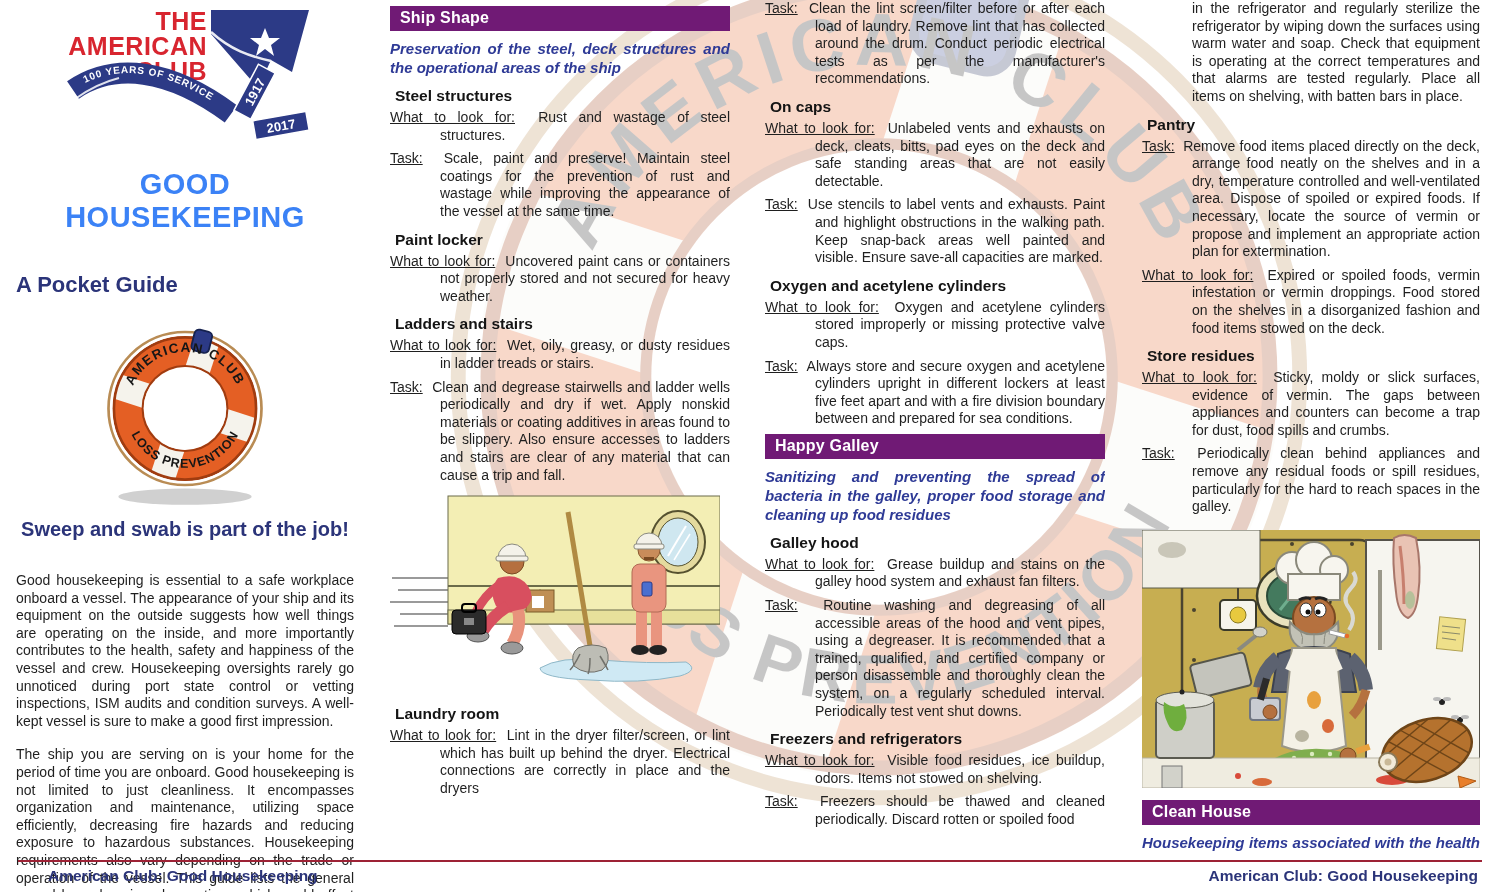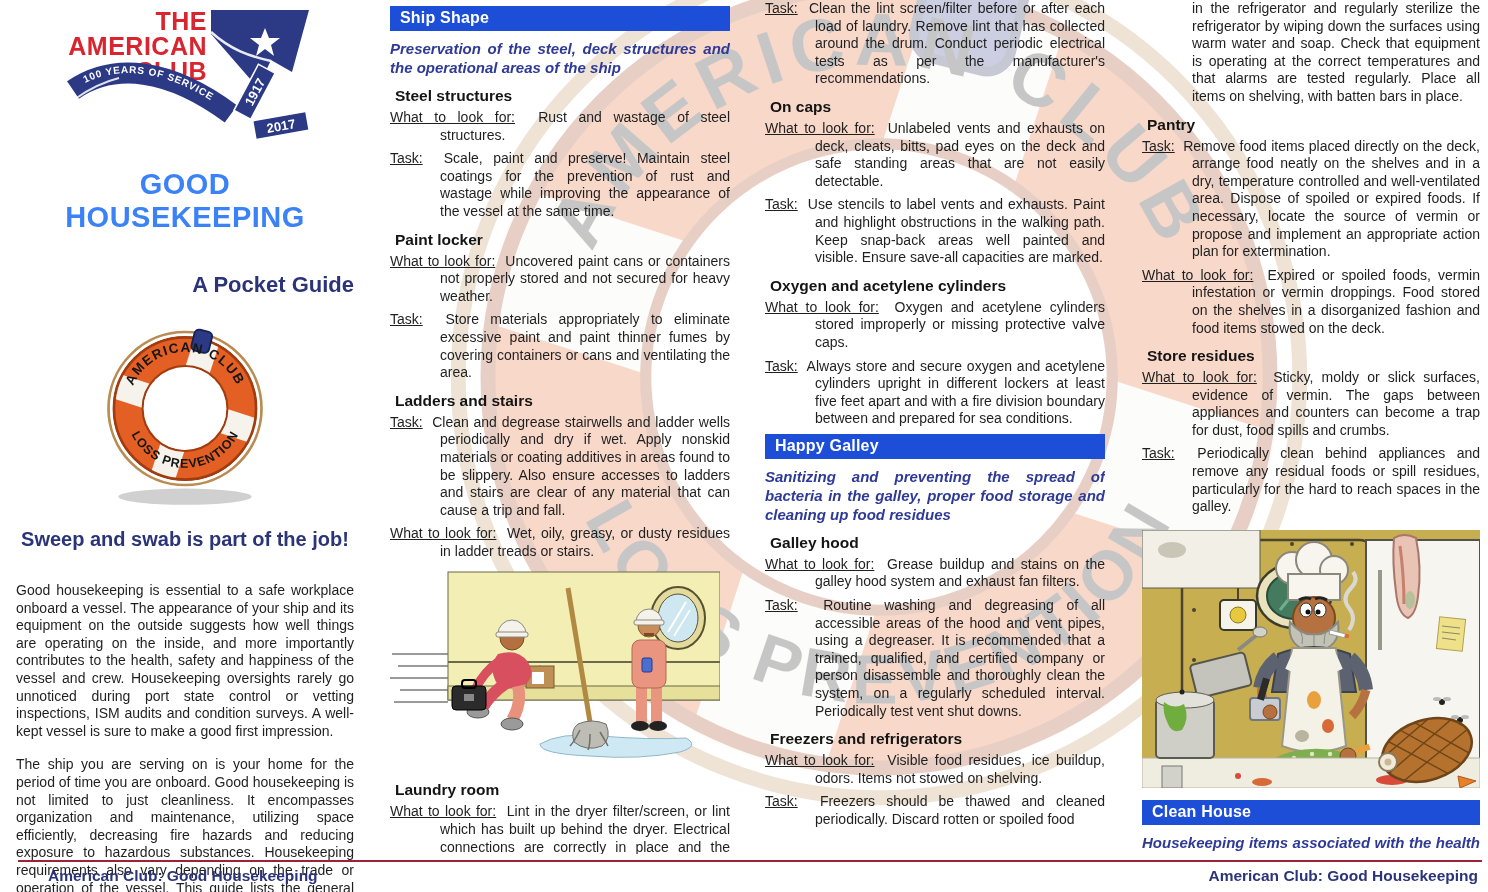--- a/index.html
+++ b/index.html
@@ -11,28 +11,28 @@
   .col{position:absolute;top:0;z-index:1;}
   .col1{left:16px;width:338px;}
   .col2{left:390px;width:340px;}
   .col3{left:765px;width:340px;}
   .col4{left:1142px;width:338px;}
   .flow{height:854px;overflow:hidden;}
 
   
   .logo{display:block;margin:4px auto 0;}
   .cover-title{margin-top:24px;text-align:center;color:#3b82f6;font-weight:bold;font-size:29px;letter-spacing:0.5px;}
-  .pocket-guide{margin-top:38px;text-align:right;color:#2b3479;font-weight:bold;font-size:22px;}
+  .pocket-guide{margin-top:38px;text-align:left;color:#2b3479;font-weight:bold;font-size:22px;}
   .ring{display:block;margin:20px auto 0;}
-  .tagline{margin-top:20px;text-align:center;color:#2b3479;font-weight:bold;font-size:20px;}
+  .tagline{margin-top:10px;text-align:center;color:#2b3479;font-weight:bold;font-size:20px;}
   .body-par{margin:31px 0 0;font-size:14px;line-height:17.6px;text-align:justify;}
   .body-par + .body-par{margin-top:16px;}
 
   
-  .bar{background:#1d4ed8;color:#ffffff;font-weight:bold;font-size:16px;padding:3px 8px 4px 10px;margin:6px 0 8px;letter-spacing:0.2px;}
+  .bar{background:#701a75;color:#ffffff;font-weight:bold;font-size:16px;padding:3px 8px 4px 10px;margin:6px 0 8px;letter-spacing:0.2px;}
   .bar.mt{margin-top:12px;}
   .sub{color:#2e3a96;font-weight:bold;font-style:italic;font-size:15px;line-height:19px;text-align:justify;margin:0 0 4px;}
   .h{font-weight:bold;font-size:15.5px;color:#141414;margin:10px 5px 4px;}
   .item{margin:0 0 6px;font-size:14px;line-height:17.6px;text-align:justify;padding-left:50px;text-indent:-50px;}
   .item .lbl{text-decoration:underline;}
   .item.cont{text-indent:0;}
   .img-wrap{line-height:0;}
   .img-wrap.slip{margin:6px 0 2px;}
   .img-wrap.chef{margin:14px 0 8px;}
 
@@ -123,24 +123,23 @@
 </div>
 
 <div class="col col2 flow" id="col-ship">
     <div class="bar">Ship Shape</div>
     <div class="sub">Preservation of the steel, deck structures and the operational areas of the ship</div>
     <div class="h">Steel structures</div>
     <p class="item"><span class="lbl">What to look for:</span>&nbsp; Rust and wastage of steel structures.</p>
     <p class="item"><span class="lbl">Task:</span>&nbsp; Scale, paint and preserve! Maintain steel coatings for the prevention of rust and wastage while improving the appearance of the vessel at the same time.</p>
     <div class="h">Paint locker</div>
     <p class="item"><span class="lbl">What to look for:</span>&nbsp; Uncovered paint cans or containers not properly stored and not secured for heavy weather.</p>
-    <p class="item"><span class="lbl">Task:</span>&nbsp; Store materials appropriately to eliminate excessive paint and paint thinner fumes by covering containers or cans and ventilating the area.</p>
     <div class="h">Ladders and stairs</div>
+    <p class="item"><span class="lbl">What to look for:</span>&nbsp; Wet, oily, greasy, or dusty residues in ladder treads or stairs.</p>
     <p class="item"><span class="lbl">Task:</span>&nbsp; Clean and degrease stairwells and ladder wells periodically and dry if wet. Apply nonskid materials or coating additives in areas found to be slippery. Also ensure accesses to ladders and stairs are clear of any material that can cause a trip and fall.</p>
-    <p class="item"><span class="lbl">What to look for:</span>&nbsp; Wet, oily, greasy, or dusty residues in ladder treads or stairs.</p>
     <div class="img-wrap slip">
   <svg viewBox="0 0 330 205" width="330" height="205">
     <g stroke="#9a9a9a" stroke-width="2">
       <line x1="2" y1="88" x2="70" y2="88"></line>
           <line x1="8" y1="100" x2="76" y2="100"></line>
       <line x1="0" y1="112" x2="66" y2="112"></line>
           <line x1="10" y1="124" x2="72" y2="124"></line>
       <line x1="4" y1="136" x2="58" y2="136"></line>
     </g>
     <rect x="58" y="6" width="272" height="128" fill="#f3eeb4" stroke="#6b6b4a"></rect>

